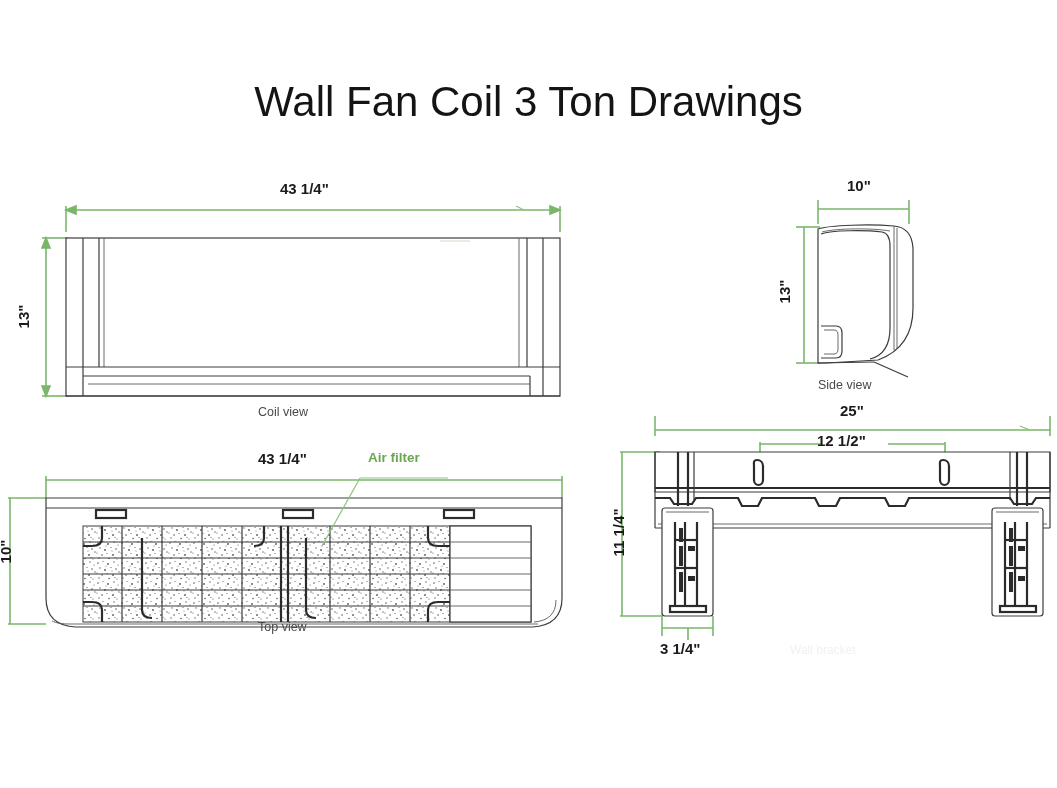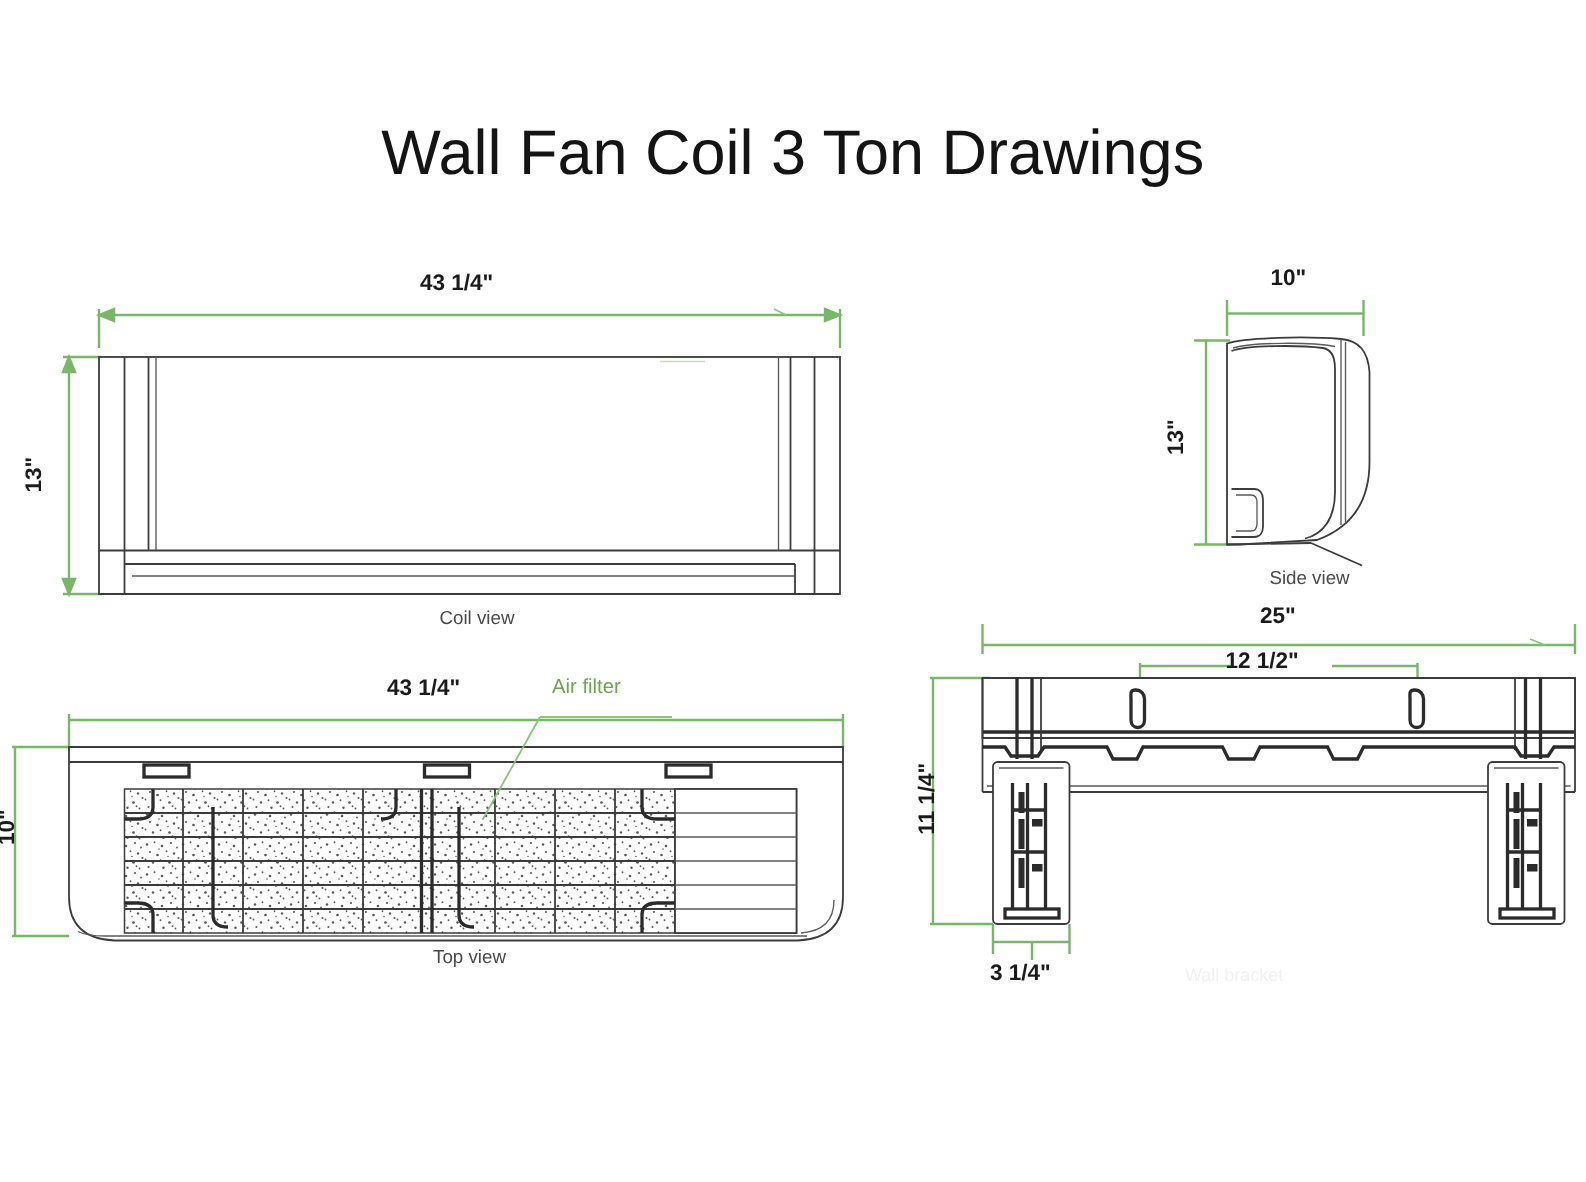--- a/index.html
+++ b/index.html
@@ -26,37 +26,37 @@
     color: #141414;
     letter-spacing: 0px;
     white-space: nowrap;
   }
   .view-block { position: absolute; }
   .view-caption {
     position: absolute;
     font-size: 12.5px;
     color: #4a4a4a;
     white-space: nowrap;
-    text-align: center;
+    text-align: left;
   }
   .dim-label {
     position: absolute;
     font-size: 15px;
     font-weight: bold;
     color: #1b1b1b;
     white-space: nowrap;
   }
   .dim-label.vert {
     transform-origin: 50% 50%;
     transform: rotate(-90deg);
   }
   .callout-label {
     position: absolute;
     font-size: 13.5px;
-    font-weight: normal;
+    font-weight: bold;
     color: #6aa84f;
     white-space: nowrap;
   }
   .faint-label {
     position: absolute;
     font-size: 12px;
     color: #f1f1f1;
     white-space: nowrap;
   }
   svg { display: block; overflow: visible; }
@@ -263,21 +263,21 @@
       </g>
 
       <g>
         <path class="dim-thin" d="M 360 38 L 448 38"></path>
         <path class="dim-thin" d="M 360 38 L 322 106"></path>
       </g>
     </svg>
     <div class="dim-label" style="left:258px; top:10px;">43 1/4"</div>
     <div class="dim-label vert" style="left:-13px; top:103px; width:36px; text-align:center;">10"</div>
     <div class="callout-label" style="left:368px; top:10px;">Air filter</div>
-    <div class="view-caption" style="left:258px; top:191px; width:110px;">Top view</div>
+    <div class="view-caption" style="left:258px; top:180px; width:110px;">Top view</div>
   </div>
 
   <div class="view-block" style="left:600px; top:400px; width:457px; height:270px;">
     <svg width="457" height="270" viewBox="0 0 457 270">
 
       <g>
         <path class="dim" d="M 55 16 L 55 36"></path>
         <path class="dim" d="M 450 16 L 450 36"></path>
         <path class="dim" d="M 55 30 L 450 30"></path>
         <path class="dim-thin" d="M 420 26 L 430 30"></path>

